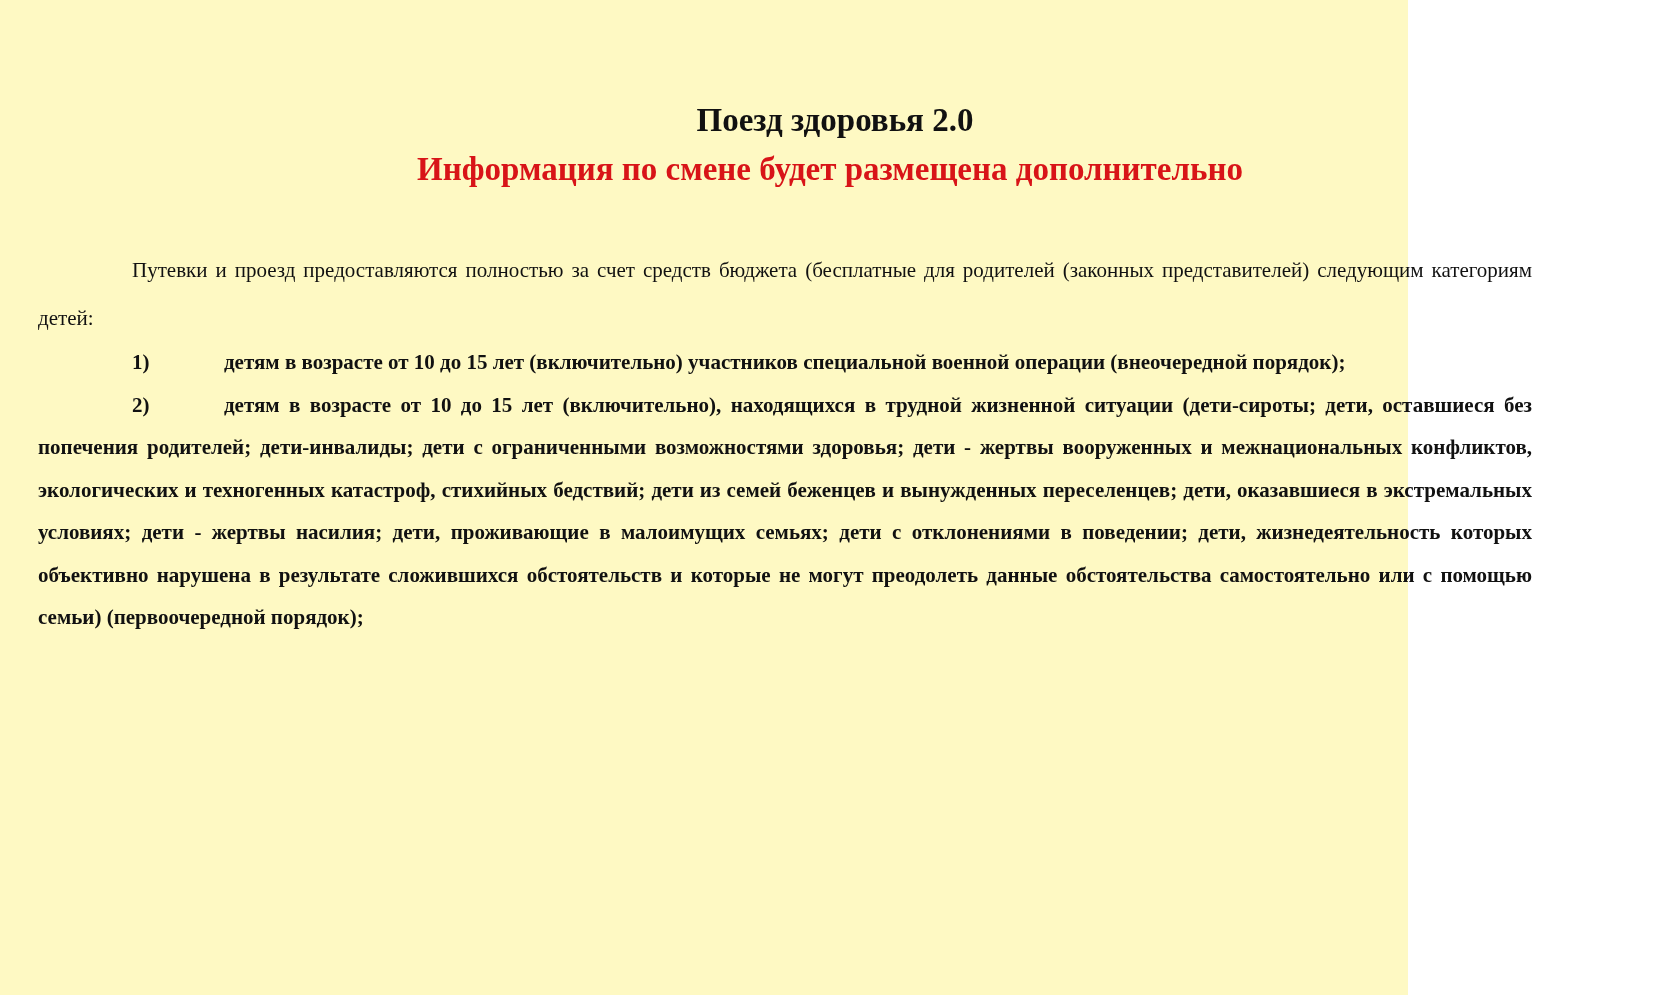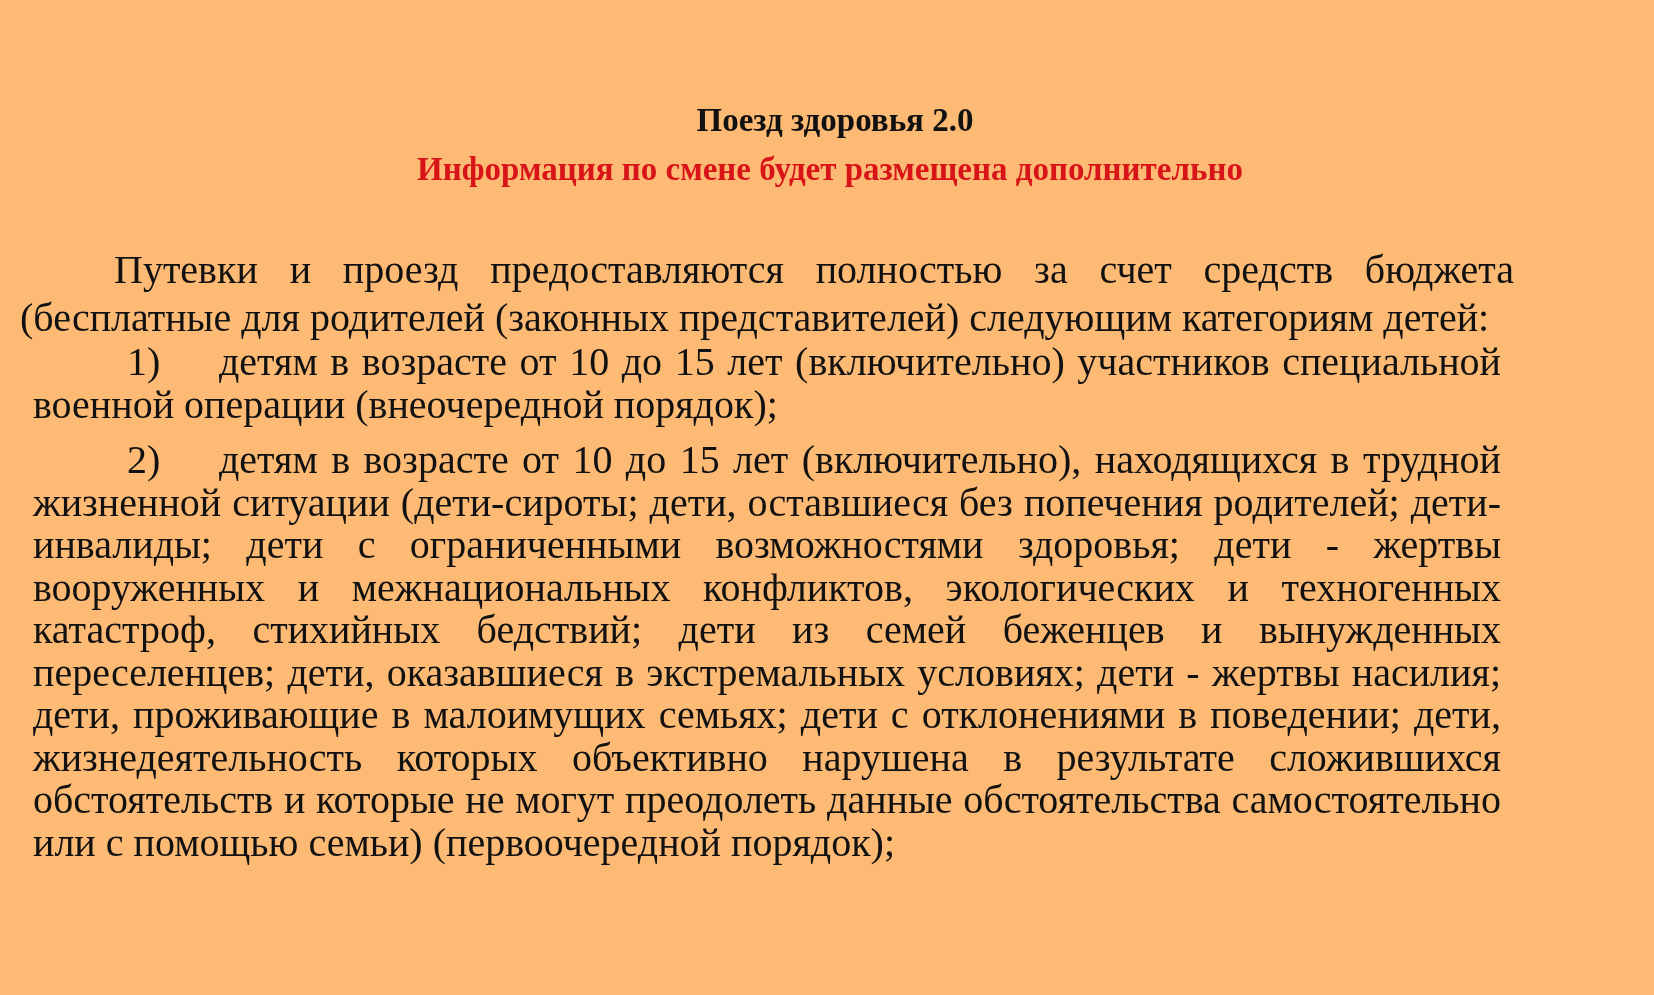--- a/index.html
+++ b/index.html
@@ -12,23 +12,23 @@
     height: 995px;
     position: relative;
     overflow: hidden;
     font-family: "Liberation Serif", "DejaVu Serif", serif;
     color: #111111;
   }
   .page {
     position: absolute;
     left: 0;
     top: 0;
-    width: 1654px;
+    width: 1408px;
     height: 995px;
-    background: #fdba74;
+    background: #fef9c3;
   }
   .title {
     position: absolute;
     left: 0;
     width: 1670px;
     top: 100px;
     text-align: center;
     font-weight: bold;
     font-size: 33px;
     line-height: 40px;
@@ -40,35 +40,36 @@
     width: 1660px;
     top: 149px;
     text-align: center;
     font-weight: bold;
     font-size: 33px;
     line-height: 40px;
     color: #d81418;
   }
   .body {
     position: absolute;
-    left: 20px;
+    left: 38px;
     width: 1494px;
     top: 246px;
-    font-size: 40px;
+    font-size: 21px;
     text-align: justify;
   }
   .intro {
     margin: 0;
     line-height: 48px;
     text-indent: 94px;
   }
   .item {
-    margin: 13px;
+    margin: 0;
     line-height: 42.5px;
     text-indent: 94px;
+    font-weight: bold;
   }
   .item .num {
     display: inline-block;
     width: 92px;
     text-indent: 0;
   }
   .intro + .item { margin-top: -1px; }
 </style>
 </head>
 <body>

